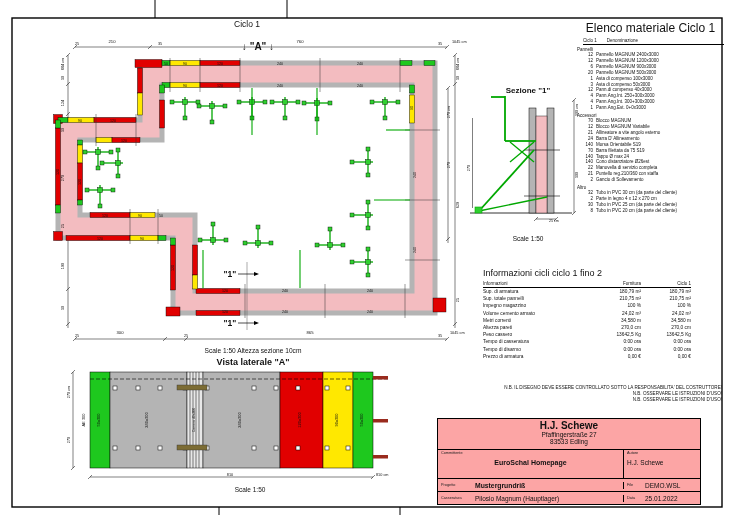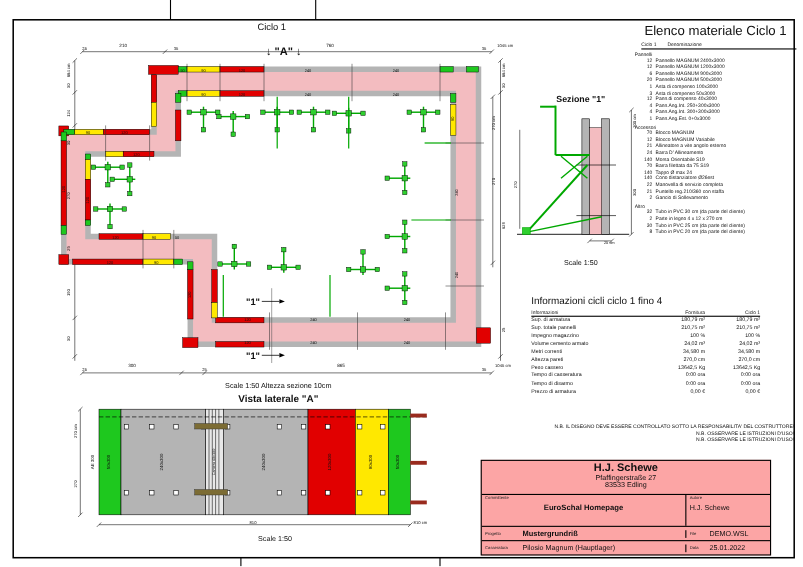--- a/index.html
+++ b/index.html
@@ -468,21 +468,21 @@
           </div>
           <div class="mat-row">
             <span class="mat-q">8</span>
             <span class="mat-n">Tubo in PVC 20 cm (da parte del cliente)</span>
           </div>
         </div>
   </div>
 </div>
 
 <div id="info" class="panel">
-  <div class="info-title">Informazioni cicli  ciclo 1 fino 4</div>
+  <div class="info-title">Informazioni cicli  ciclo 1 fino 2</div>
   <div class="info-head">
     <span class="i-l">Informazioni</span>
     <span class="i-f">Fornitura</span>
     <span class="i-c">Ciclo 1</span>
   </div>
   <div>
 
   <div class="info-row">
           <span class="i-l">Sup. di armatura</span>
           <span class="i-f">180,79 m²</span>

